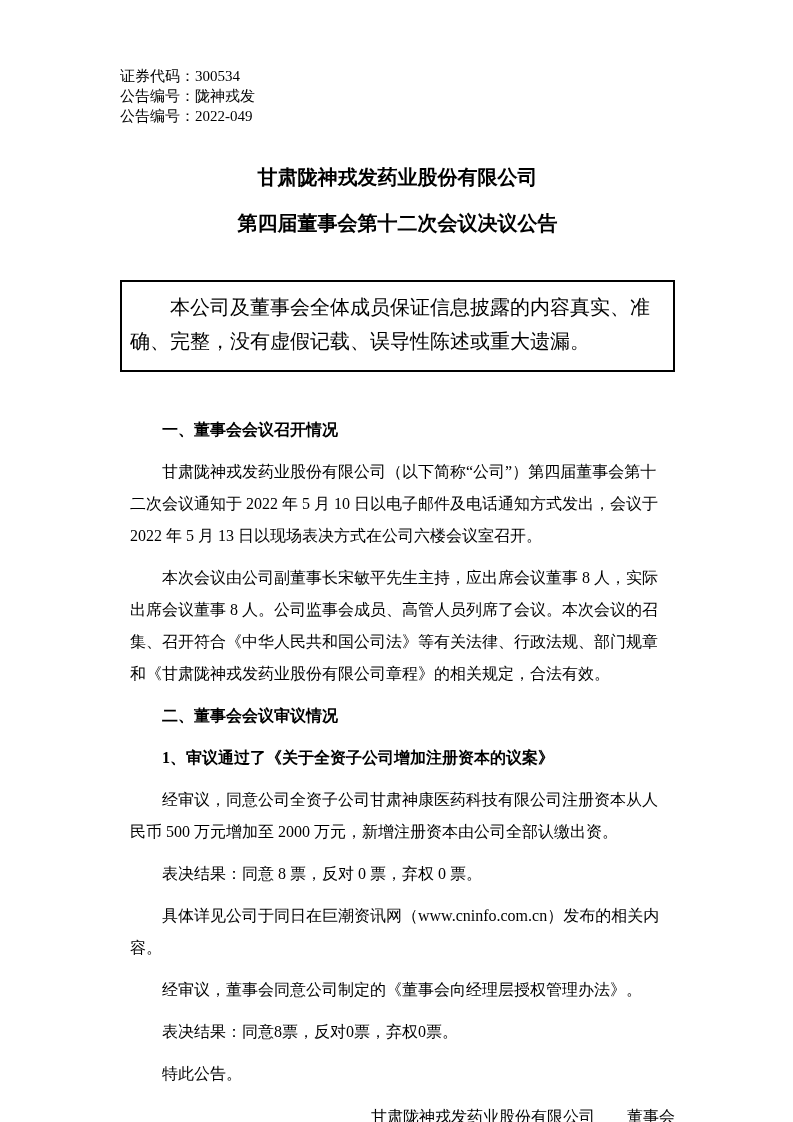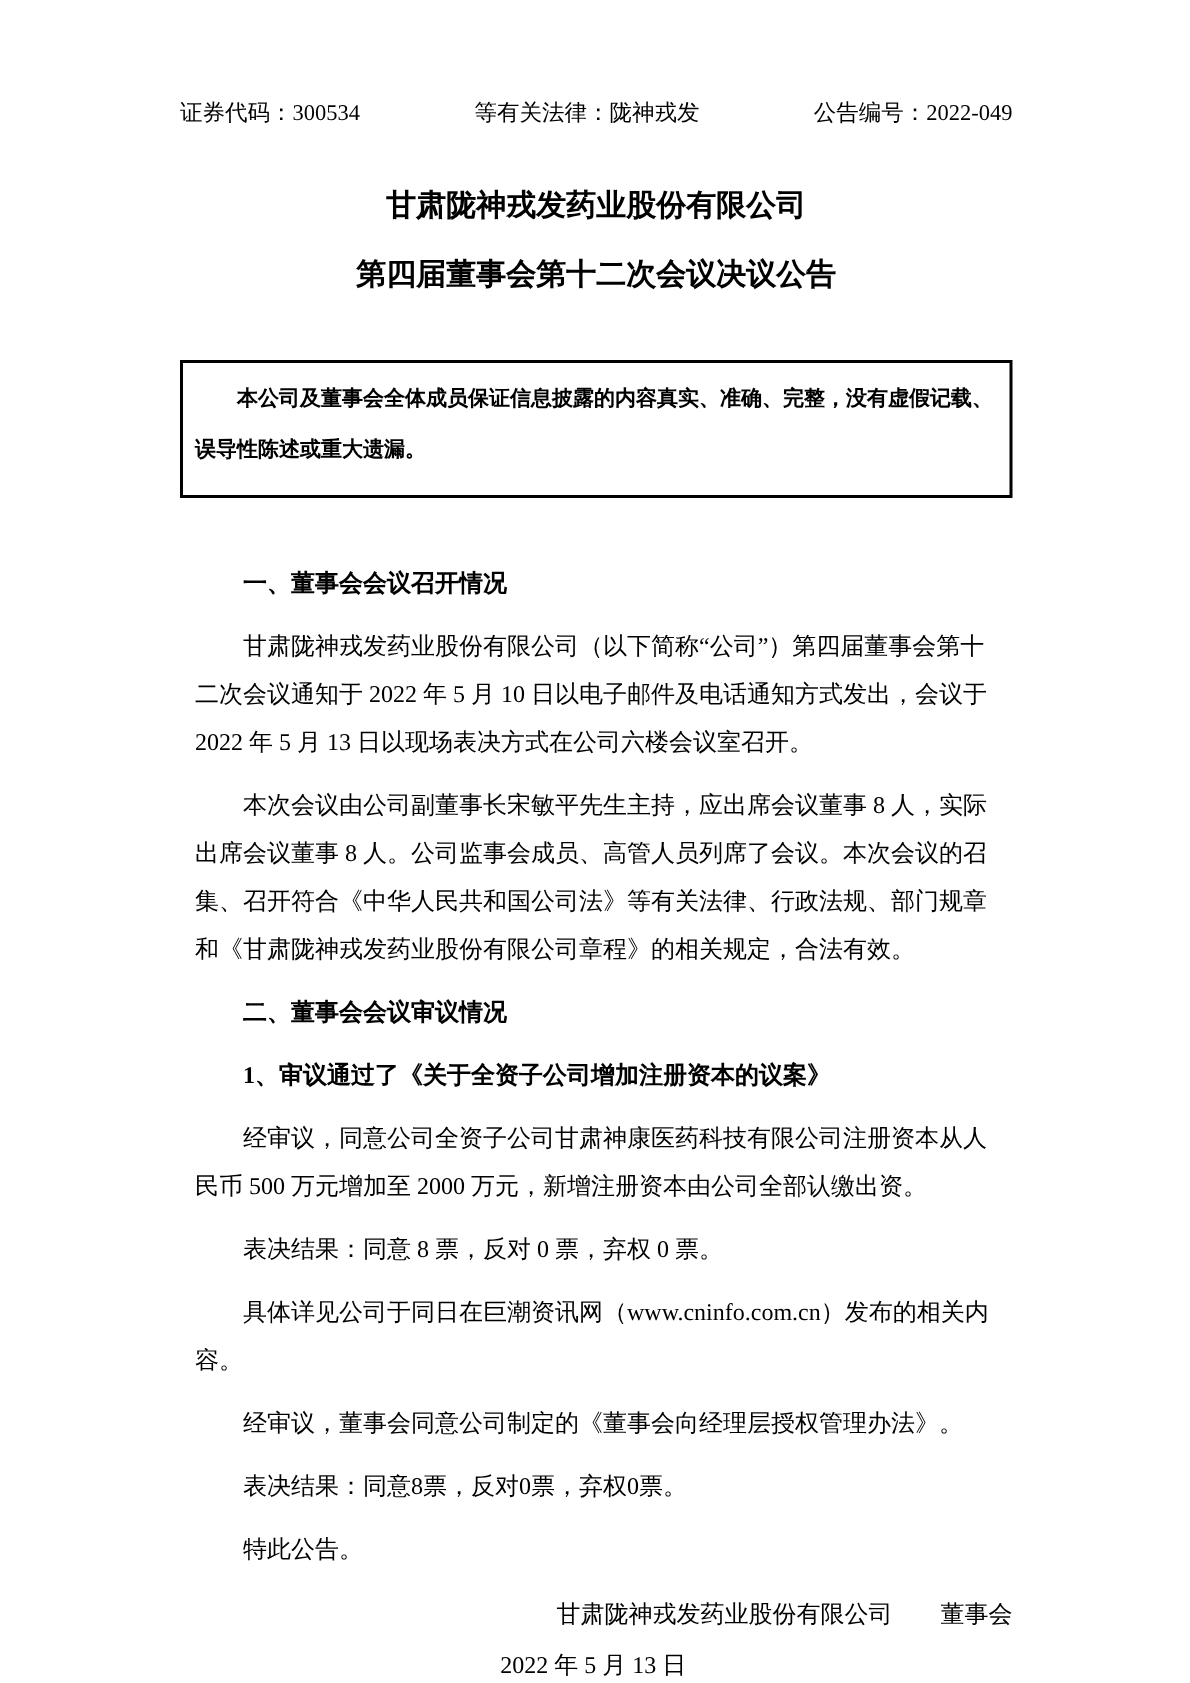--- a/index.html
+++ b/index.html
@@ -18,34 +18,35 @@
     padding: 66px 118px 40px 120px;
     background: #ffffff;
     margin: 0 auto;
   }
   .doc-header {
     display: flex;
     justify-content: space-between;
     align-items: baseline;
     font-size: 15px;
     line-height: 20px;
+    flex-direction: column;
   }
   .doc-title {
     margin-top: 28px;
     text-align: center;
     font-weight: bold;
     font-size: 20px;
     line-height: 46px;
   }
   .disclaimer-box {
     margin-top: 34px;
     border: 2px solid #000000;
     padding: 8px 10px 12px 8px;
-    font-weight: bold;
-    font-size: 14px;
+    font-weight: normal;
+    font-size: 20px;
     line-height: 34px;
     text-indent: 2em;
     box-sizing: border-box;
   }
   .body-text {
     margin-top: 42px;
     font-size: 16px;
     line-height: 32px;
   }
   .body-text p {
@@ -65,21 +66,21 @@
     text-align: center;
   }
 </style>
 </head>
 <body>
 
 <div class="page">
 
   <div class="doc-header">
     <span>证券代码：300534</span>
-    <span>等有关法律：陇神戎发</span>
+    <span>公告编号：陇神戎发</span>
     <span>公告编号：2022-049</span>
   </div>
 
   <div class="doc-title">
     <div>甘肃陇神戎发药业股份有限公司</div>
     <div>第四届董事会第十二次会议决议公告</div>
   </div>
 
   <div class="disclaimer-box">
     <span>本公司及董事会全体成员保证信息披露的内容真实、准确、完整，没有虚假记载、误导性陈述或重大遗漏。</span>

